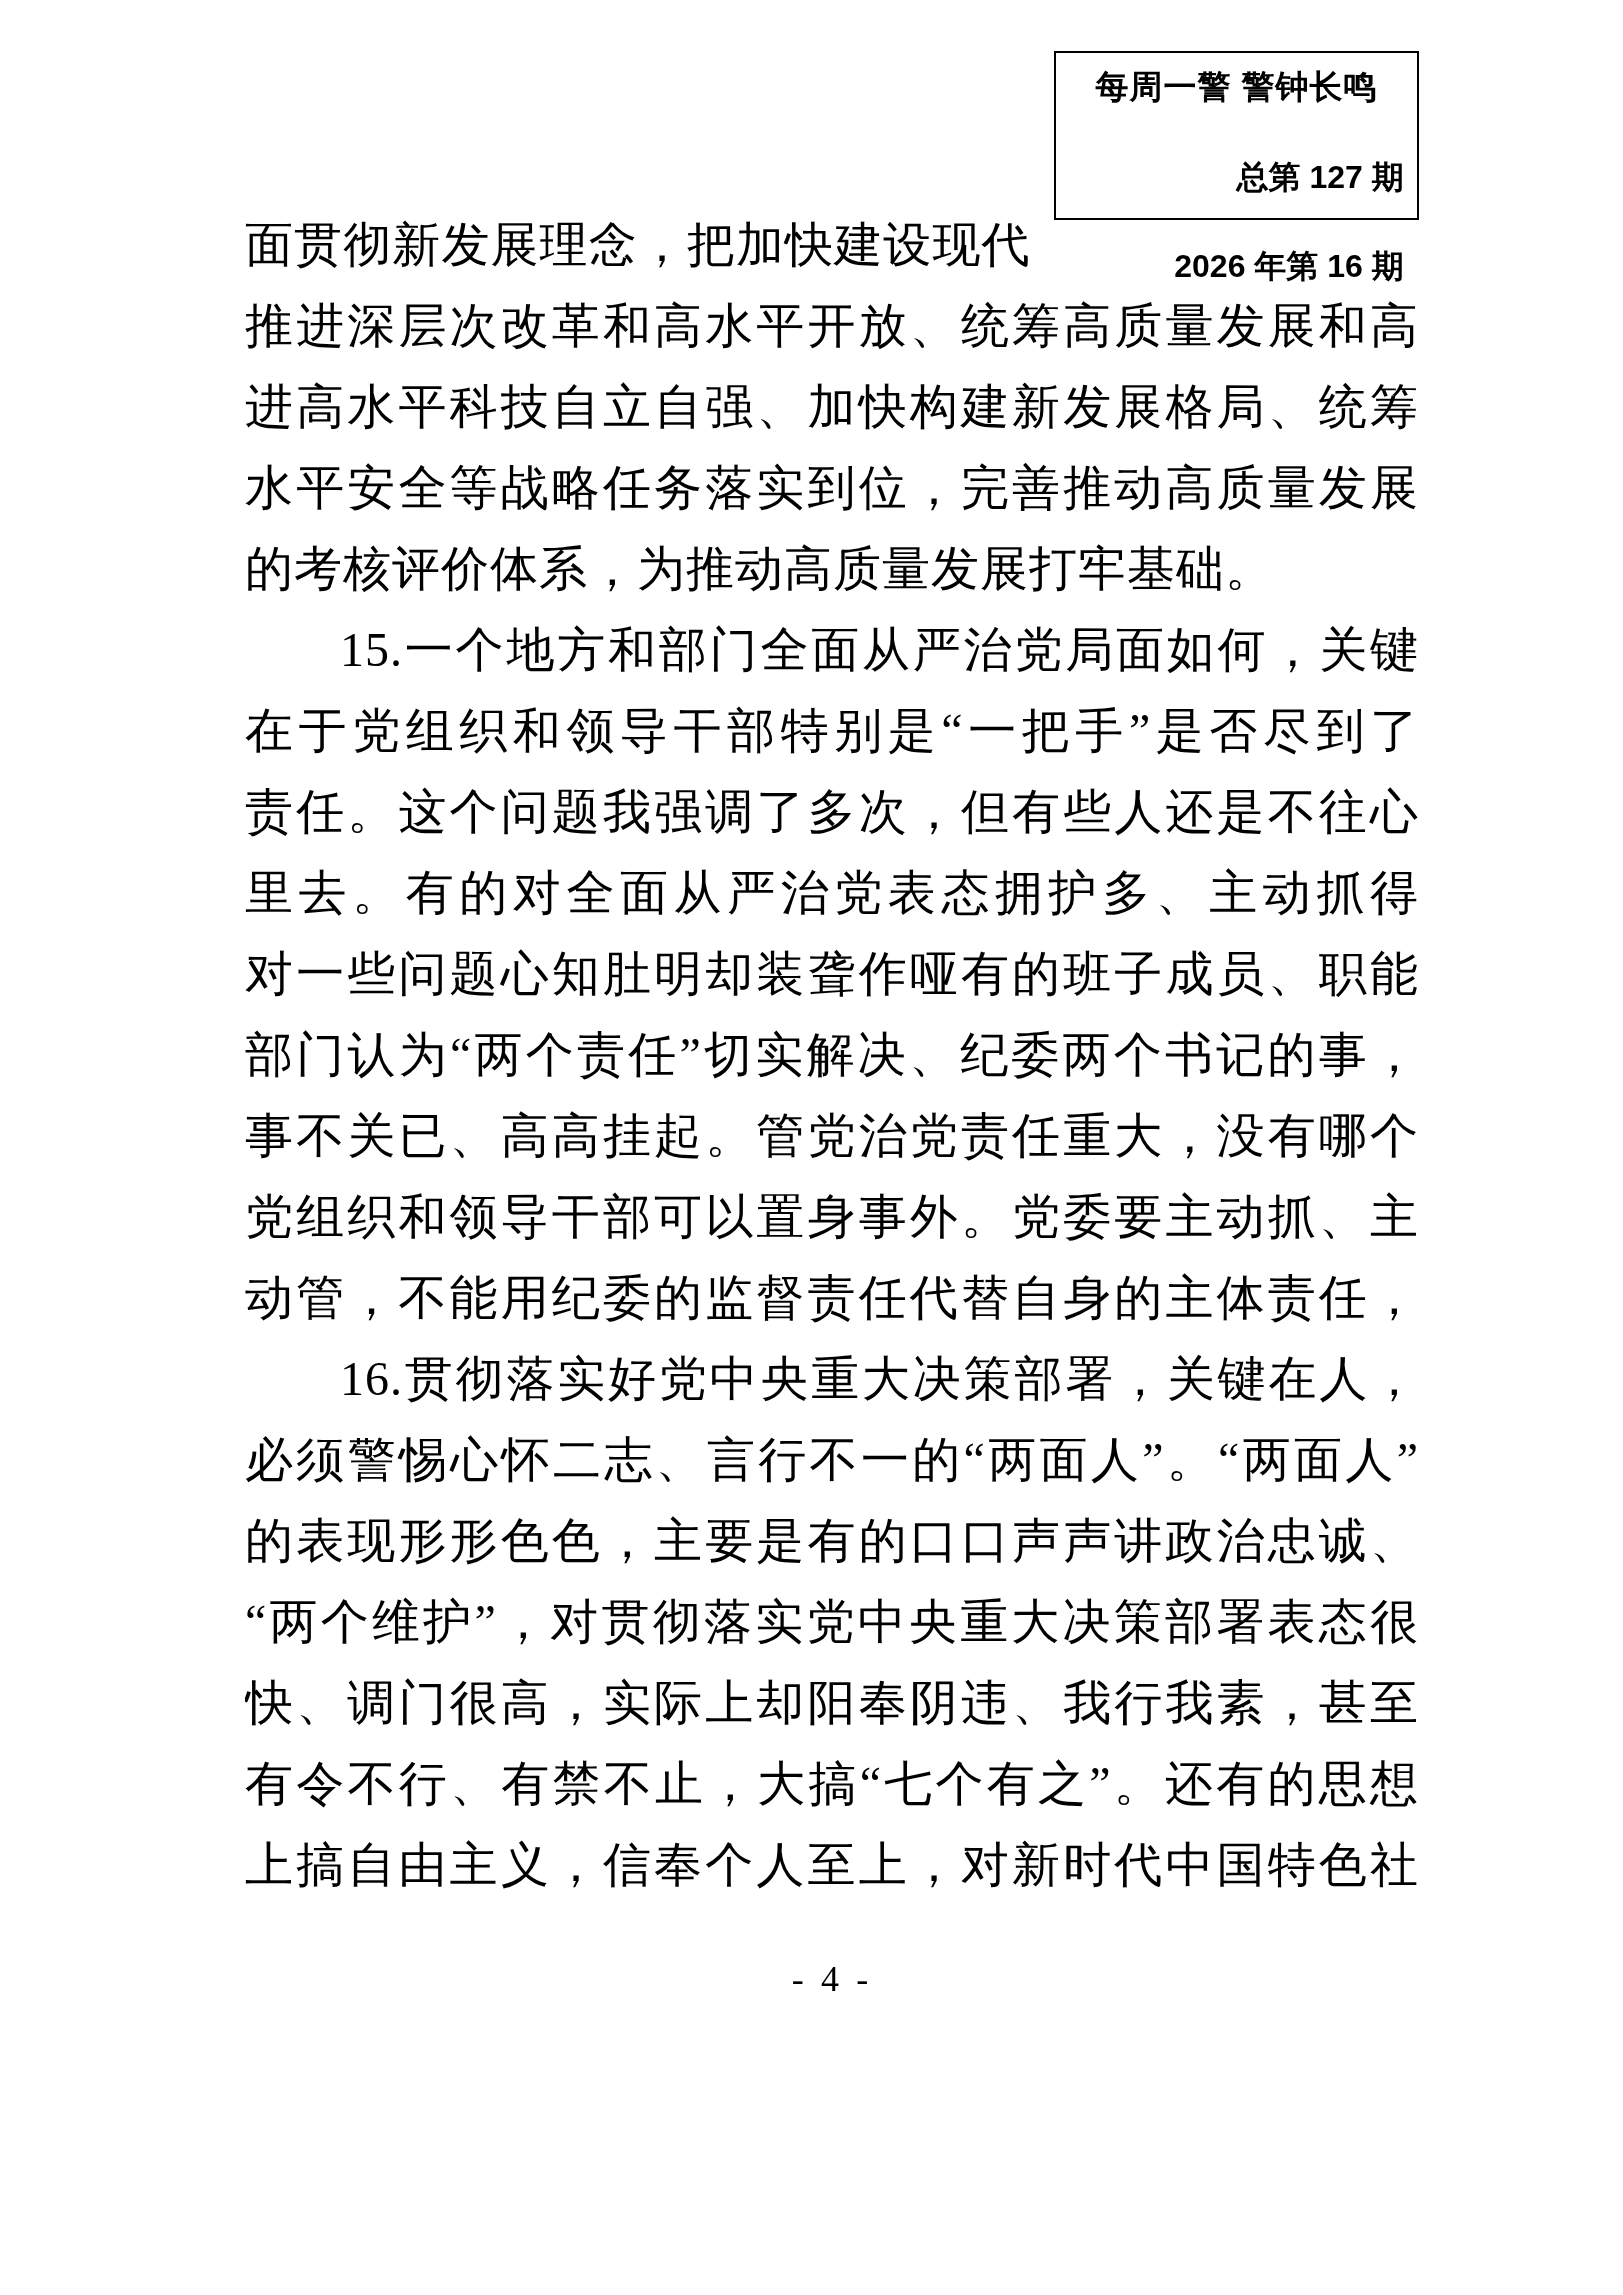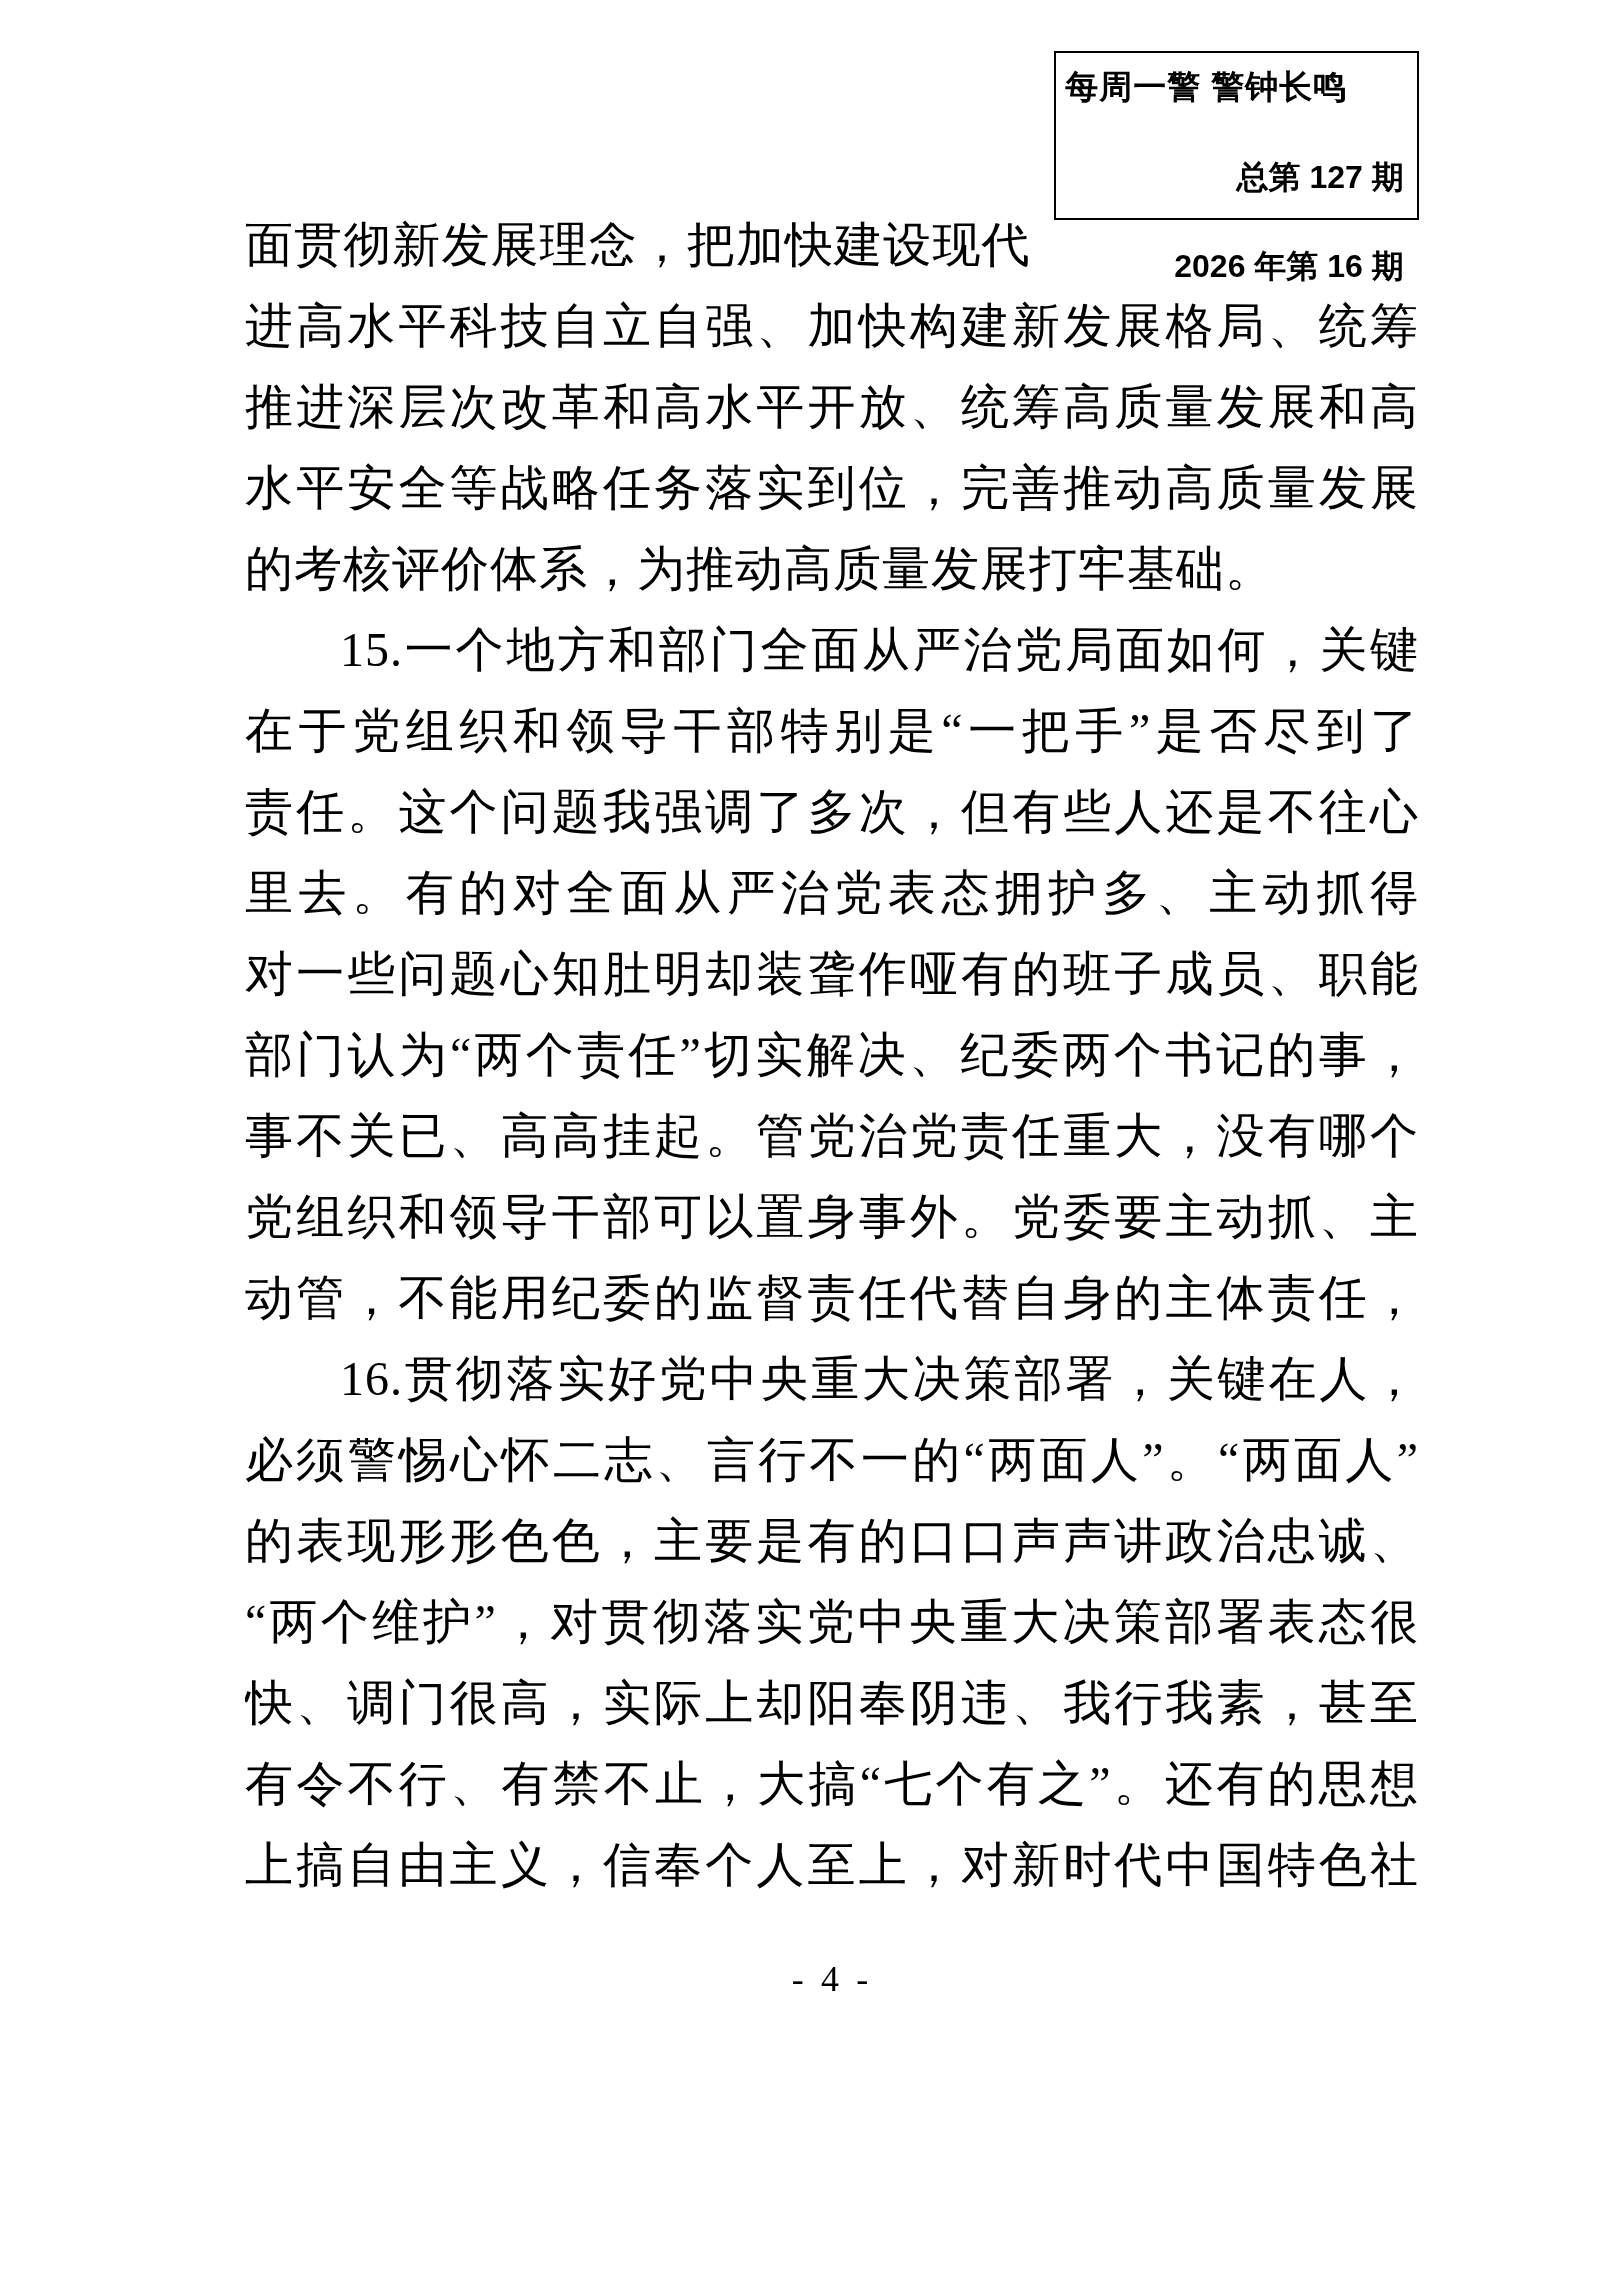--- a/index.html
+++ b/index.html
@@ -26,20 +26,21 @@
     border: 2.6px solid #000000;
     margin-left: 23.5px;
     padding: 7.2px 9.2px;
     font-family: "Liberation Sans", sans-serif;
     font-weight: bold;
     color: #000000;
   }
   .issue-title {
     font-size: 33px;
     line-height: 53px;
+    text-align: center;
     letter-spacing: 1px;
     white-space: nowrap;
   }
   .issue-no {
     font-size: 32px;
     line-height: 49px;
     text-align: right;
     padding-right: 4.1px;
     white-space: nowrap;
     margin-top: 40px;
@@ -83,22 +84,22 @@
   <div class="issue-box">
     <div class="issue-title">每周一警 警钟长鸣</div>
     <div class="issue-no">总第 127 期</div>
     <div class="issue-no">2026 年第 16 期</div>
   </div>
 
   <div class="body-text">
 
     <div class="paragraph first">
       <div class="line">面贯彻新发展理念，把加快建设现代化经济体系、推</div>
+      <div class="line">推进深层次改革和高水平开放、统筹高质量发展和高</div>
       <div class="line">进高水平科技自立自强、加快构建新发展格局、统筹</div>
-      <div class="line">推进深层次改革和高水平开放、统筹高质量发展和高</div>
       <div class="line">水平安全等战略任务落实到位，完善推动高质量发展</div>
       <div class="line para-end">的考核评价体系，为推动高质量发展打牢基础。</div>
     </div>
 
     <div class="paragraph">
       <div class="line indent">15.一个地方和部门全面从严治党局面如何，关键</div>
       <div class="line">在于党组织和领导干部特别是“一把手”是否尽到了</div>
       <div class="line">责任。这个问题我强调了多次，但有些人还是不往心</div>
       <div class="line">里去。有的对全面从严治党表态拥护多、主动抓得少，</div>
       <div class="line">对一些问题心知肚明却装聋作哑有的班子成员、职能</div>

